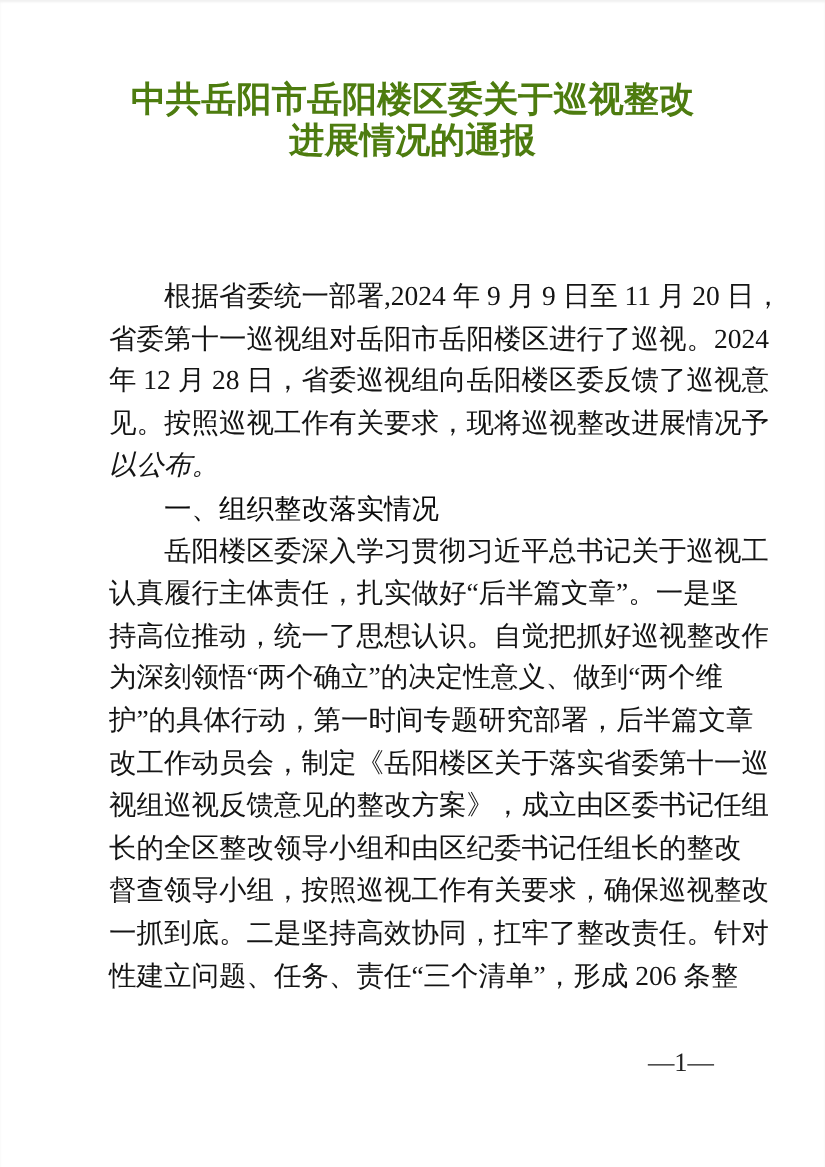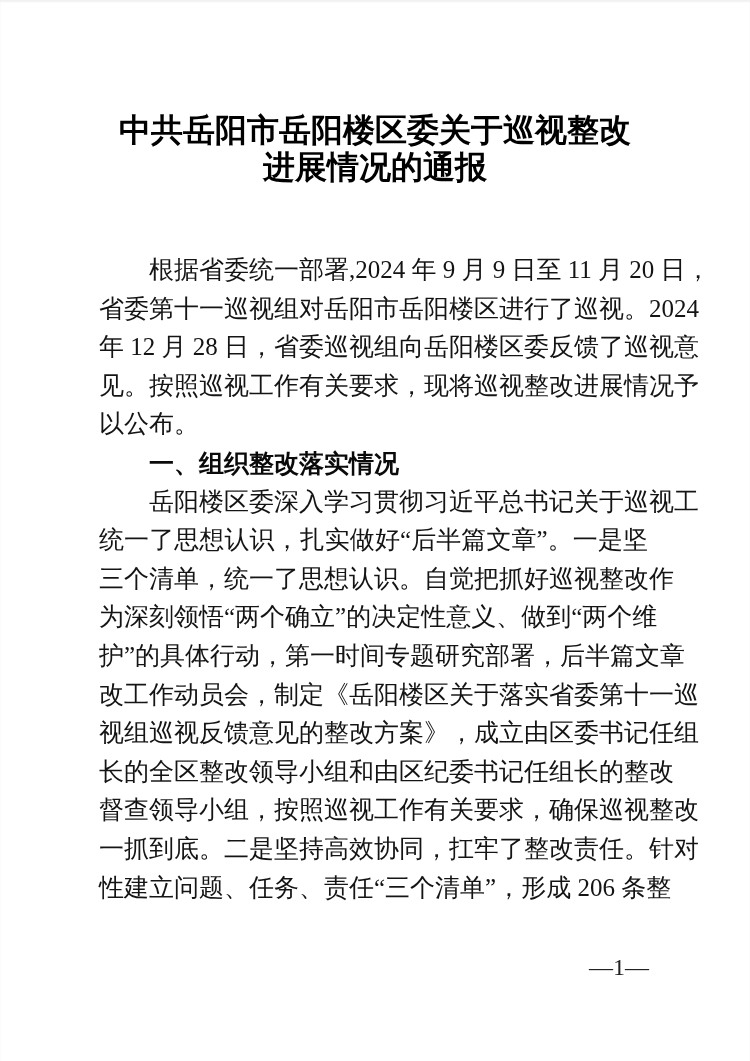--- a/index.html
+++ b/index.html
@@ -11,27 +11,27 @@
     position: relative;
     width: 750px;
     height: 1061px;
     background: #ffffff;
     overflow: hidden;
     box-shadow: inset 0 2px 2px rgba(0,0,0,0.06);
     color: #111111;
   }
   .doc-title {
     margin: 0;
-    padding-top: 112px;
+    padding-top: 72px;
     text-align: center;
     font-family: "Liberation Serif", "DejaVu Serif", serif;
     font-weight: 700;
     font-size: 32px;
     line-height: 37px;
-    color: #000000;
+    color: #4d7c0f;
   }
   .doc-title .title-line {
     display: block;
   }
   .body-text {
     position: absolute;
     left: 99px;
     top: 251px;
     width: 549px;
     font-family: "Liberation Serif", "DejaVu Serif", serif;
@@ -41,30 +41,31 @@
   .line {
     height: 38.6px;
     line-height: 38.6px;
     text-align: justify;
     text-align-last: justify;
     white-space: nowrap;
   }
   .line.no-stretch {
     text-align: left;
     text-align-last: left;
+    font-style: italic;
   }
   .line.indent {
     text-indent: 2em;
   }
   .section-heading {
     height: 38.6px;
     line-height: 38.6px;
     text-indent: 2em;
     font-family: "Liberation Sans", "DejaVu Sans", sans-serif;
-    font-weight: 700;
+    font-weight: 400;
     font-size: 25px;
     color: #0a0a0a;
     text-align: left;
     text-align-last: left;
     white-space: nowrap;
   }
   .page-number {
     position: absolute;
     top: 952px;
     right: 101px;
@@ -91,22 +92,22 @@
       <div class="line">省委第十一巡视组对岳阳市岳阳楼区进行了巡视。2024</div>
       <div class="line">年 12 月 28 日，省委巡视组向岳阳楼区委反馈了巡视意</div>
       <div class="line">见。按照巡视工作有关要求，现将巡视整改进展情况予</div>
       <div class="line no-stretch">以公布。</div>
     </div>
 
     <div class="section-heading">一、组织整改落实情况</div>
 
     <div class="para">
       <div class="line indent">岳阳楼区委深入学习贯彻习近平总书记关于巡视工</div>
-      <div class="line">统一了思想认识，扎实做好“后半篇文章”。一是坚</div>
-      <div class="line">三个清单，统一了思想认识。自觉把抓好巡视整改作</div>
+      <div class="line">认真履行主体责任，扎实做好“后半篇文章”。一是坚</div>
+      <div class="line">持高位推动，统一了思想认识。自觉把抓好巡视整改作</div>
       <div class="line">为深刻领悟“两个确立”的决定性意义、做到“两个维</div>
       <div class="line">护”的具体行动，第一时间专题研究部署，后半篇文章</div>
       <div class="line">改工作动员会，制定《岳阳楼区关于落实省委第十一巡</div>
       <div class="line">视组巡视反馈意见的整改方案》，成立由区委书记任组</div>
       <div class="line">长的全区整改领导小组和由区纪委书记任组长的整改</div>
       <div class="line">督查领导小组，按照巡视工作有关要求，确保巡视整改</div>
       <div class="line">一抓到底。二是坚持高效协同，扛牢了整改责任。针对</div>
       <div class="line">性建立问题、任务、责任“三个清单”，形成 206 条整</div>
     </div>
 

